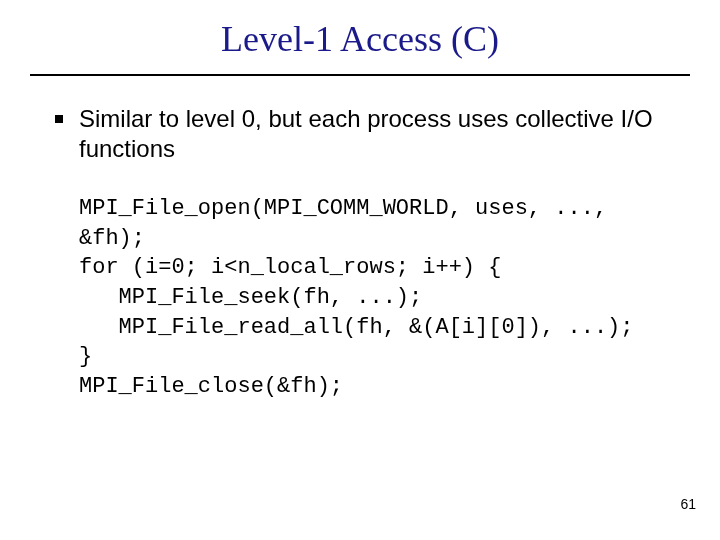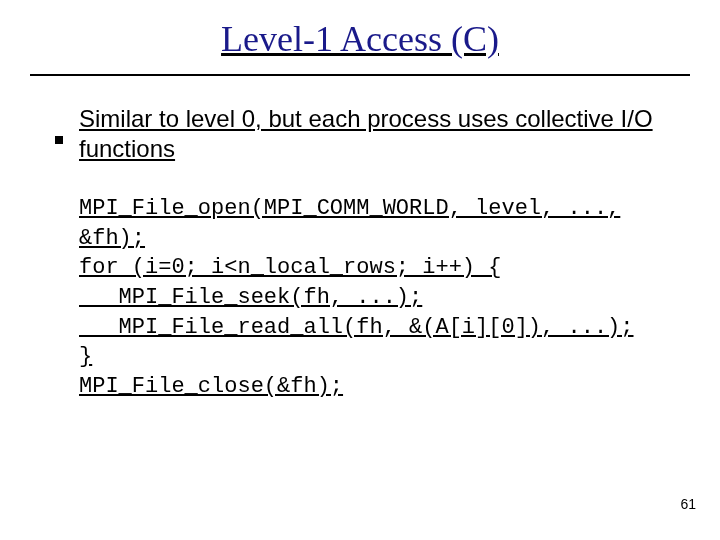--- a/index.html
+++ b/index.html
@@ -10,21 +10,20 @@
     background: #ffffff;
     font-family: "Times New Roman", Times, serif;
     color: #000;
     overflow: hidden;
   }
   .slide {
     position: relative;
     width: 720px;
     height: 524px;
     box-sizing: border-box;
-    text-decoration: underline;
   }
   .title {
     text-align: center;
     font-size: 36px;
     color: #1a1a8a;
     padding-top: 18px;
     padding-bottom: 14px;
     font-weight: 400;
   }
   .rule {
@@ -33,21 +32,21 @@
     border-top: 2px solid #000;
   }
   .body {
     padding: 28px 55px 0 55px;
     font-family: Arial, Helvetica, sans-serif;
     font-size: 24px;
     line-height: 1.25;
   }
   .bullet {
     display: flex;
-    align-items: center;
+    align-items: flex-start;
     margin-bottom: 30px;
   }
   .bullet .dot {
     width: 8px;
     height: 8px;
     flex: 0 0 8px;
     margin-top: 11px;
     margin-right: 16px;
     background: #000;
   }
@@ -79,21 +78,21 @@
 
   <hr class="rule">
 
   <div class="body">
 
     <div class="bullet">
       <span class="dot"></span>
       <span class="text">Similar to level 0, but each process uses collective I/O functions</span>
     </div>
 
-    <div class="codeblock"><span>MPI_File_open(MPI_COMM_WORLD, level, ...,</span>
+    <div class="codeblock"><span>MPI_File_open(MPI_COMM_WORLD, uses, ...,</span>
 <span>&amp;fh);</span>
 <span>for (i=0; i&lt;n_local_rows; i++) {</span>
 <span>   MPI_File_seek(fh, ...);</span>
 <span>   MPI_File_read_all(fh, &amp;(A[i][0]), ...);</span>
 <span>}</span>
 <span>MPI_File_close(&amp;fh);</span></div>
 
   </div>
 
   <div class="page-num">61</div>

